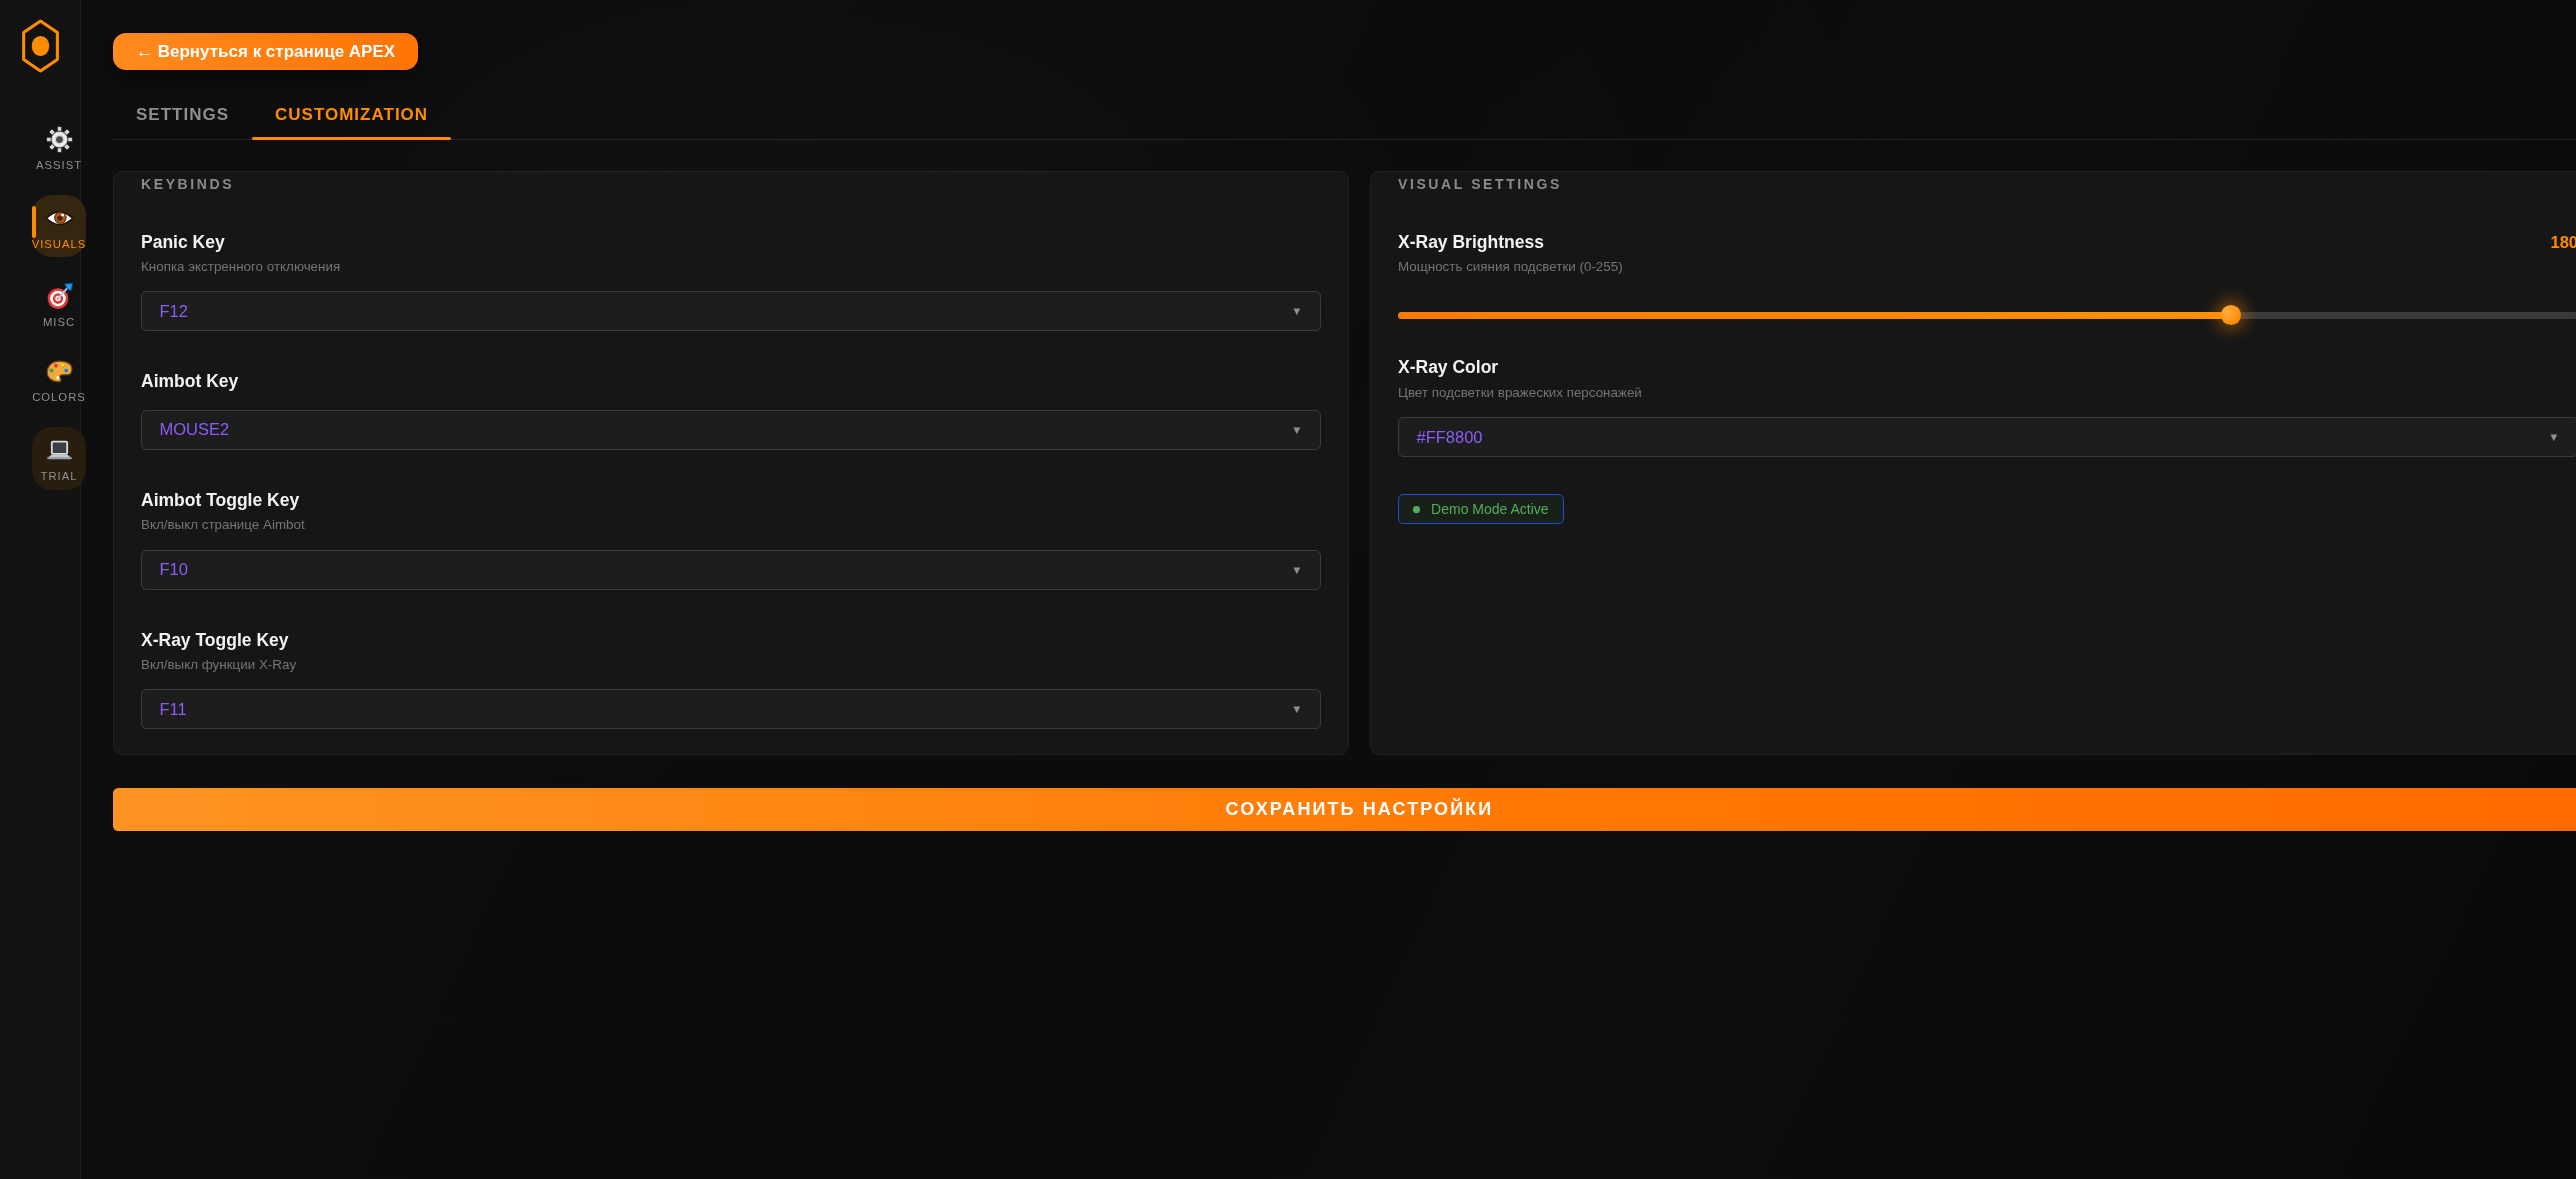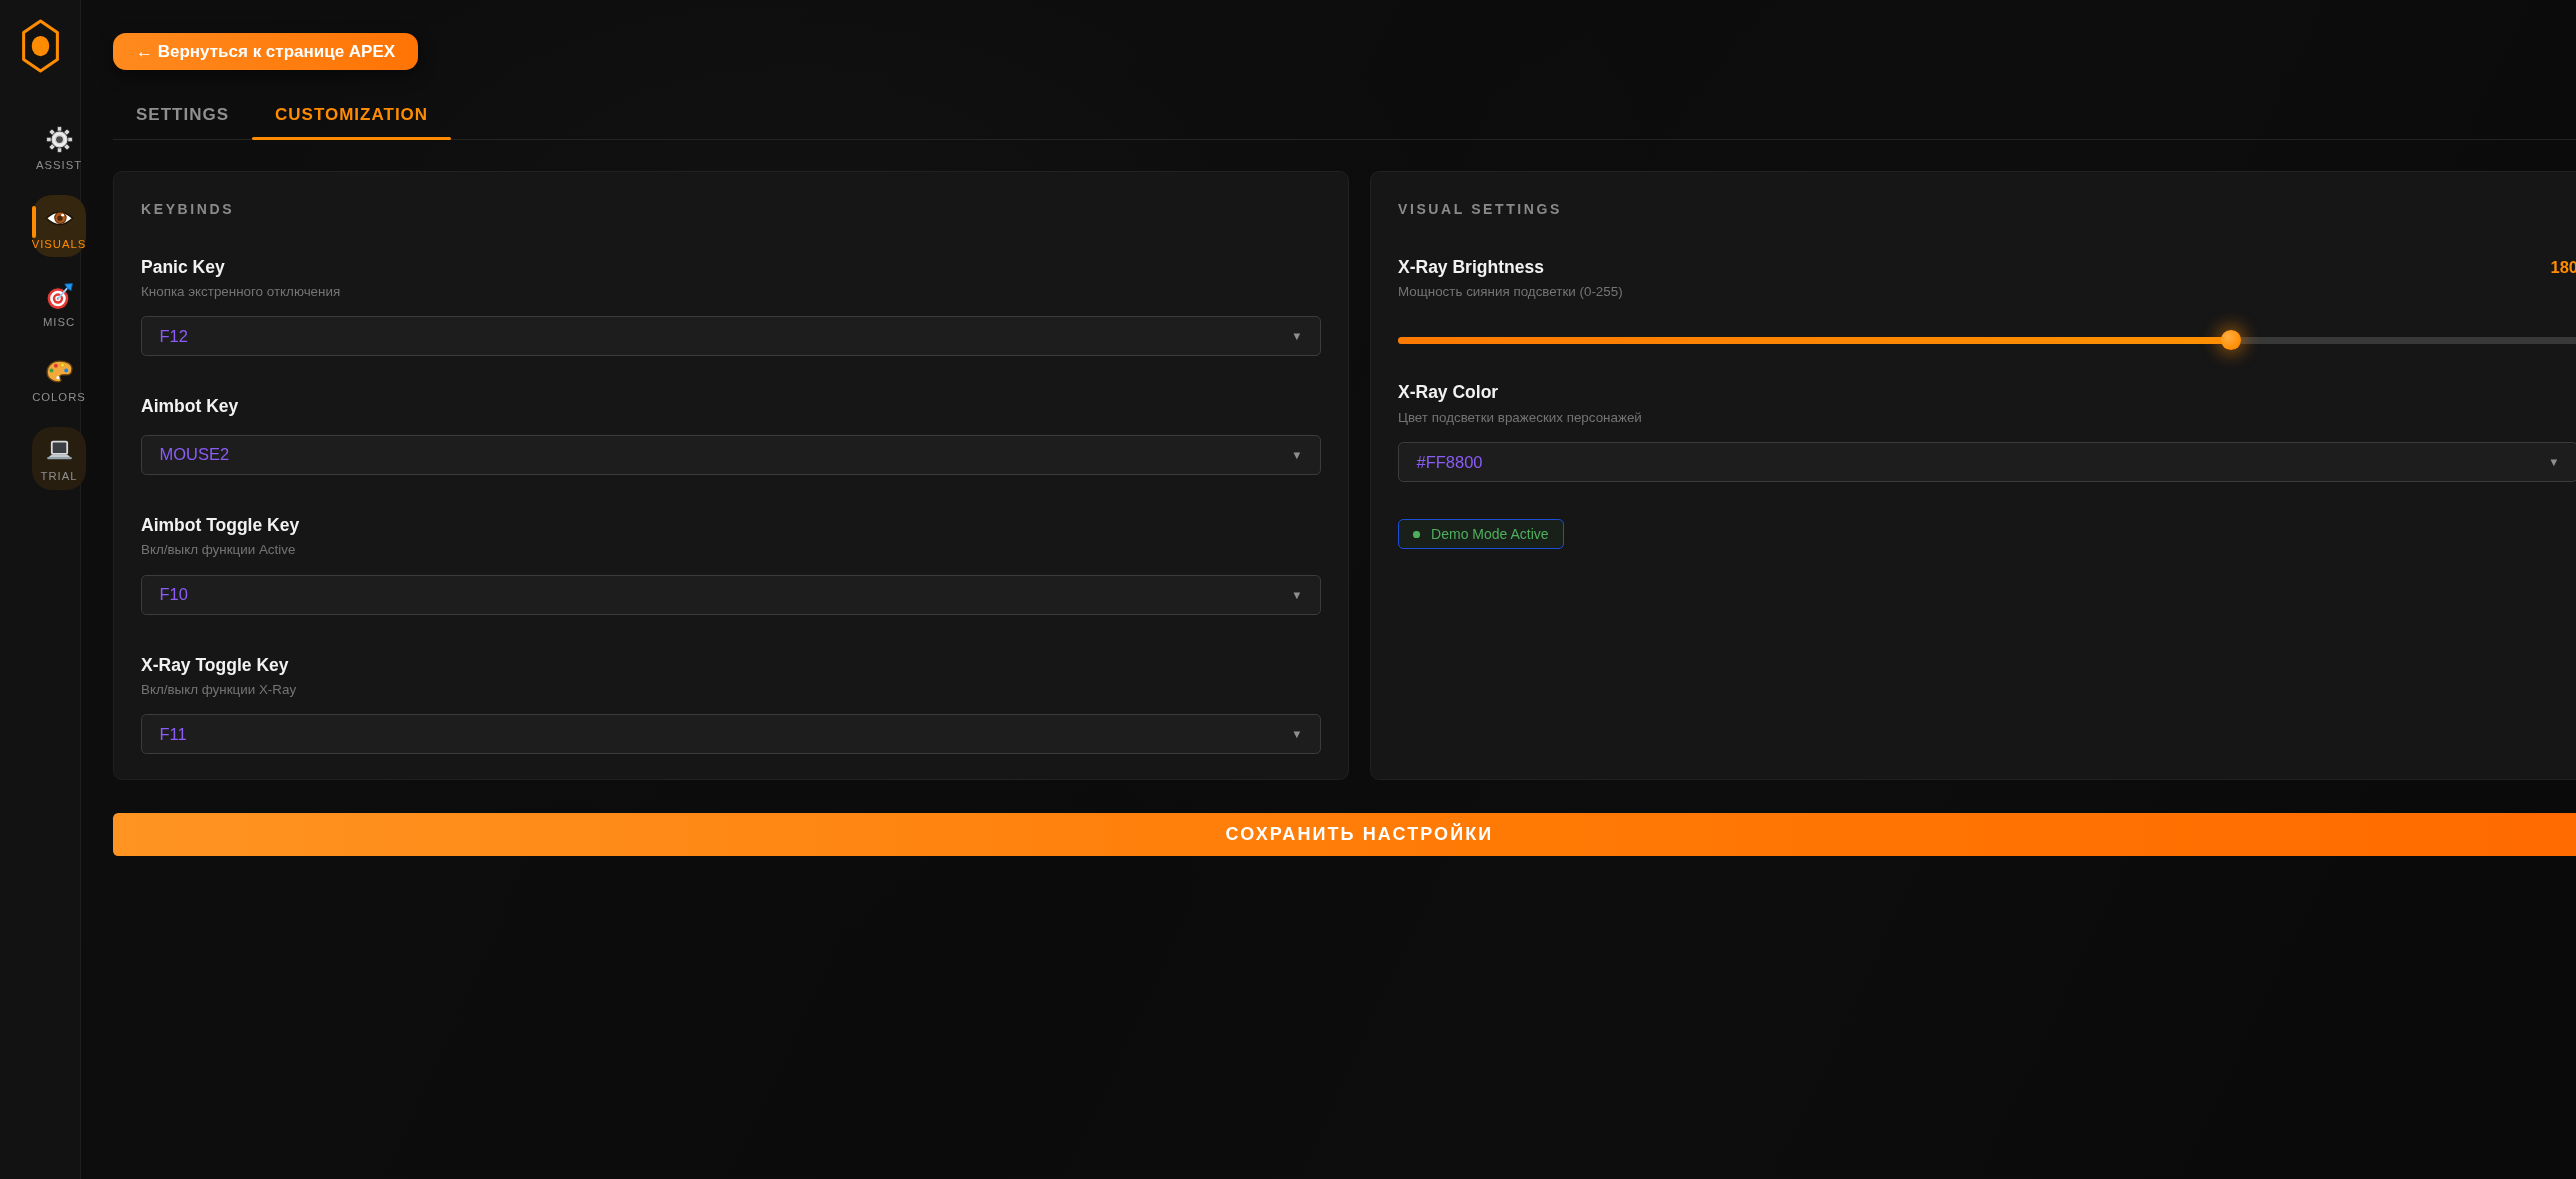--- a/index.html
+++ b/index.html
@@ -124,21 +124,21 @@
     border-radius: 1.5px;
     background: #ff8c00;
   }
 
   .panels { margin-top: 31px; display: flex; gap: 21px; align-items: stretch; }
   .panel {
     flex: 1;
     background: #161616;
     border: 0.5px solid #212121;
     border-radius: 9.3px;
-    padding: 29px 27px 25px;
+    padding: 4px 27px 25px;
   }
   .panel-title {
     margin: 0;
     font-size: 14px;
     font-weight: bold;
     letter-spacing: 2.6px;
     color: #8a8a8a;
   }
   .field { margin-top: 40px; }
   .field-label { font-size: 17.5px; font-weight: 600; color: #f2f2f2; }
@@ -338,21 +338,21 @@
         <div class="field">
           <div class="field-label">Aimbot Key</div>
           <div class="select">
             <span class="select-value">MOUSE2</span>
             <span class="select-arrow">▼</span>
           </div>
         </div>
 
         <div class="field">
           <div class="field-label">Aimbot Toggle Key</div>
-          <div class="field-desc">Вкл/выкл функции Active</div>
+          <div class="field-desc">Вкл/выкл странице Aimbot</div>
           <div class="select">
             <span class="select-value">F10</span>
             <span class="select-arrow">▼</span>
           </div>
         </div>
 
         <div class="field">
           <div class="field-label">X-Ray Toggle Key</div>
           <div class="field-desc">Вкл/выкл функции X-Ray</div>
           <div class="select">

